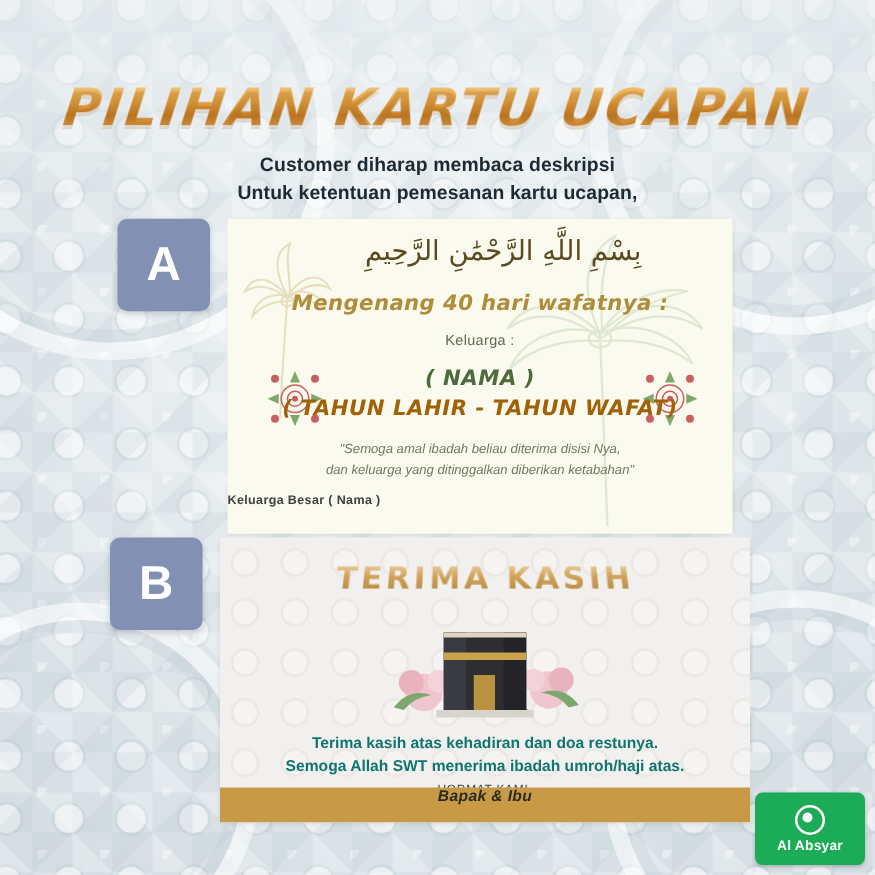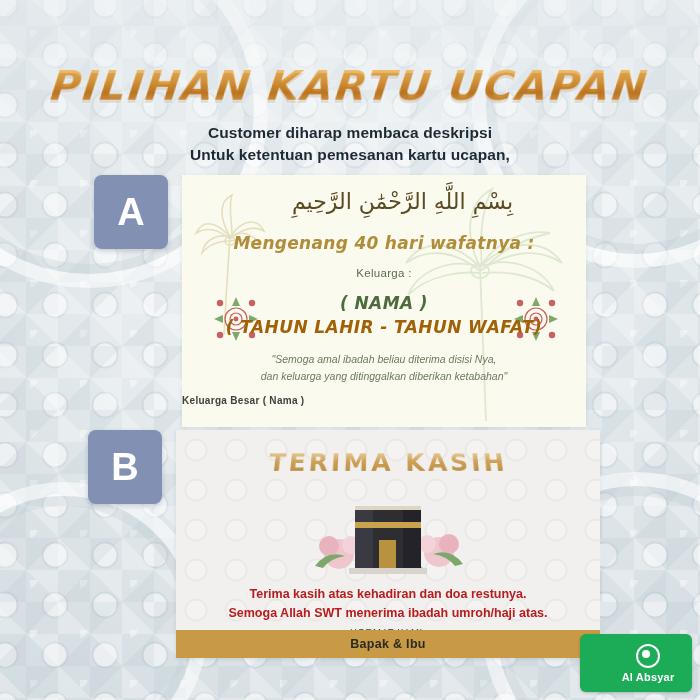--- a/index.html
+++ b/index.html
@@ -273,64 +273,63 @@
     margin: 0 auto;
     width: 190px;
     height: 92px;
   }
   .msg {
     position: absolute;
     left: 24px; right: 24px;
     top: 155px;
     text-align: center;
     font-size: 12.5px;
-    color: #b91c1c;
+    color: #0f766e;
     line-height: 19px;
     font-weight: bold;
   }
   .hormat {
     position: absolute;
     left: 0; right: 0;
     top: 196px;
     text-align: center;
     font-size: 9.5px;
     color: #39424a;
     letter-spacing: .6px;
   }
   .footer-bar {
     position: absolute;
     left: 0; right: 0;
     bottom: 0;
     height: 28px;
     background: #c89a45;
     display: flex;
-    align-items: center;
     justify-content: center;
     color: #2b2b22;
     font-size: 12.5px;
     font-weight: bold;
     letter-spacing: .3px;
+    font-style: italic;
   }
 
   
   .shop-badge {
     position: absolute;
     right: 8px;
     bottom: 8px;
     width: 88px;
     height: 58px;
     background: #1cab57;
     border-radius: 6px;
     display: flex;
     flex-direction: column;
     align-items: center;
     justify-content: center;
     gap: 3px;
     box-shadow: 0 1px 3px rgba(0,0,0,.2);
-    padding-left: 24px;
   }
   .shop-badge .mark {
     width: 20px;
     height: 20px;
     border-radius: 50%;
     border: 2px solid #ffffff;
     position: relative;
   }
   .shop-badge .mark:after {
     content: "";

